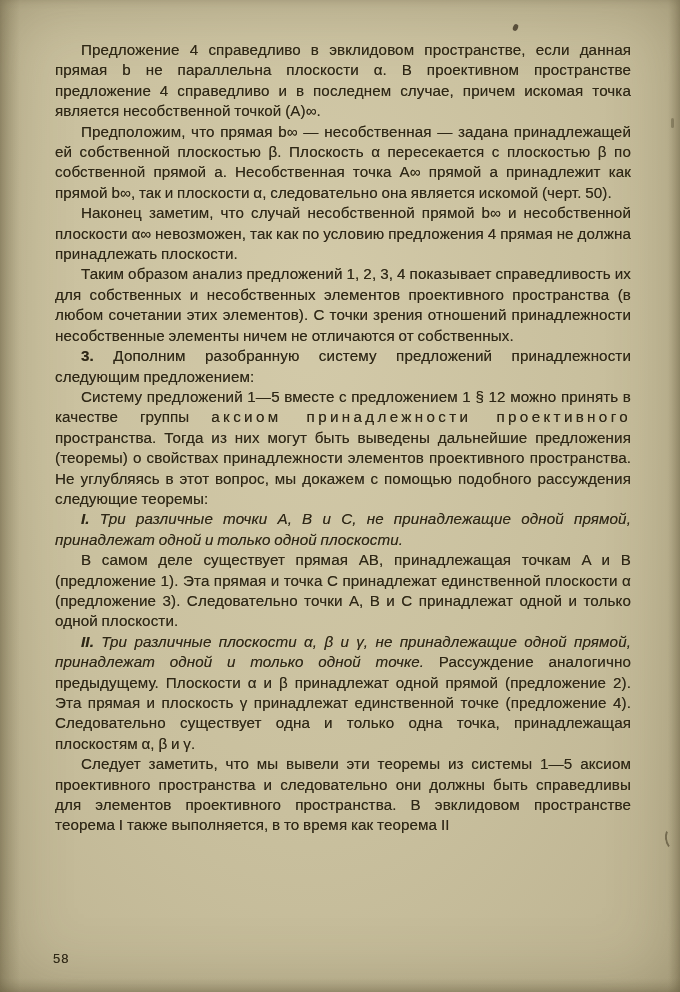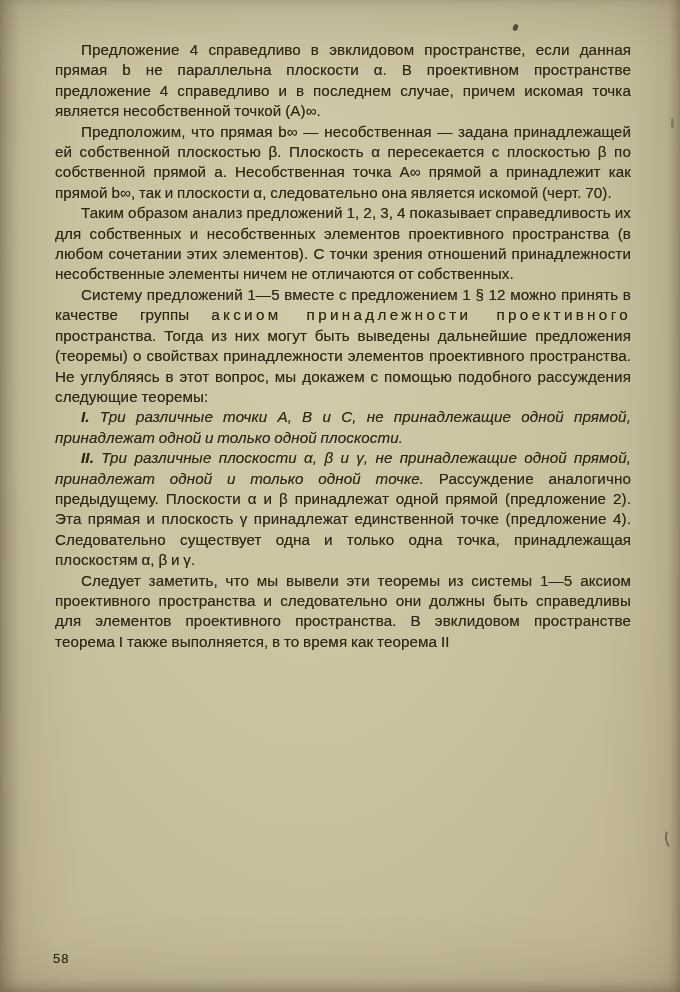--- a/index.html
+++ b/index.html
@@ -62,24 +62,27 @@
 </head>
 <body>
 
 <div class="page" style="--ink: #2e2716; --paper: #c9c09e;">
   <div class="edge-left"></div>
   <div class="edge-right"></div>
   <div class="edge-bottom"></div>
 
   <div class="text-block">
       <p class="para"><span>Предложение 4 справедливо в эвклидовом пространстве, если данная прямая b не параллельна плоскости α. В проективном пространстве предложение 4 справедливо и в последнем случае, причем искомая точка является несобственной точкой (A)∞.</span></p>
-      <p class="para"><span>Предположим, что прямая b∞ — несобственная — задана принадлежащей ей собственной плоскостью β. Плоскость α пересекается с плоскостью β по собственной прямой a. Несобственная точка A∞ прямой a принадлежит как прямой b∞, так и плоскости α, следовательно она является искомой (черт. 70).</span></p>
+      <p class="para"><span>Предположим, что прямая b∞ — несобственная — задана принадлежащей ей собственной плоскостью β. Плоскость α пересекается с плоскостью β по собственной прямой a. Несобственная точка A∞ прямой a принадлежит как прямой b∞, так и плоскости α, следовательно она является искомой (черт. 50).</span></p>
+      <p class="para"><span>Наконец заметим, что случай несобственной прямой b∞ и несобственной плоскости α∞ невозможен, так как по условию предложения 4 прямая не должна принадлежать плоскости.</span></p>
       <p class="para"><span>Таким образом анализ предложений 1, 2, 3, 4 показывает справедливость их для собственных и несобственных элементов проективного пространства (в любом сочетании этих элементов). С точки зрения отношений принадлежности несобственные элементы ничем не отличаются от собственных.</span></p>
+      <p class="para"><span class="s-bold">3. </span><span>Дополним разобранную систему предложений принадлежности следующим предложением:</span></p>
       <p class="para"><span>Систему предложений 1—5 вместе с предложением 1 § 12 можно принять в качестве группы </span><span class="s-spaced">аксиом принадлежности проективного</span><span> пространства. Тогда из них могут быть выведены дальнейшие предложения (теоремы) о свойствах принадлежности элементов проективного пространства. Не углубляясь в этот вопрос, мы докажем с помощью подобного рассуждения следующие теоремы:</span></p>
       <p class="para"><span class="s-bold-italic">I. </span><span class="s-italic">Три различные точки A, B и C, не принадлежащие одной прямой, принадлежат одной и только одной плоскости.</span></p>
+      <p class="para"><span>В самом деле существует прямая AB, принадлежащая точкам A и B (предложение 1). Эта прямая и точка C принадлежат единственной плоскости α (предложение 3). Следовательно точки A, B и C принадлежат одной и только одной плоскости.</span></p>
       <p class="para"><span class="s-bold-italic">II. </span><span class="s-italic">Три различные плоскости α, β и γ, не принадлежащие одной прямой, принадлежат одной и только одной точке.</span><span> Рассуждение аналогично предыдущему. Плоскости α и β принадлежат одной прямой (предложение 2). Эта прямая и плоскость γ принадлежат единственной точке (предложение 4). Следовательно существует одна и только одна точка, принадлежащая плоскостям α, β и γ.</span></p>
       <p class="para"><span>Следует заметить, что мы вывели эти теоремы из системы 1—5 аксиом проективного пространства и следовательно они должны быть справедливы для элементов проективного пространства. В эвклидовом пространстве теорема I также выполняется, в то время как теорема II</span></p>
     </div>
 
   <div class="page-number">58</div>
 
   <div class="speck-1"></div>
   <div class="speck-2"></div>
   <div class="speck-3"></div>
 </div>

